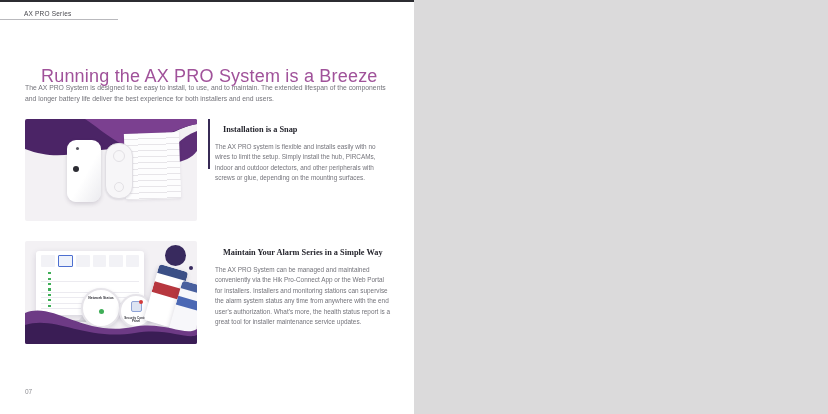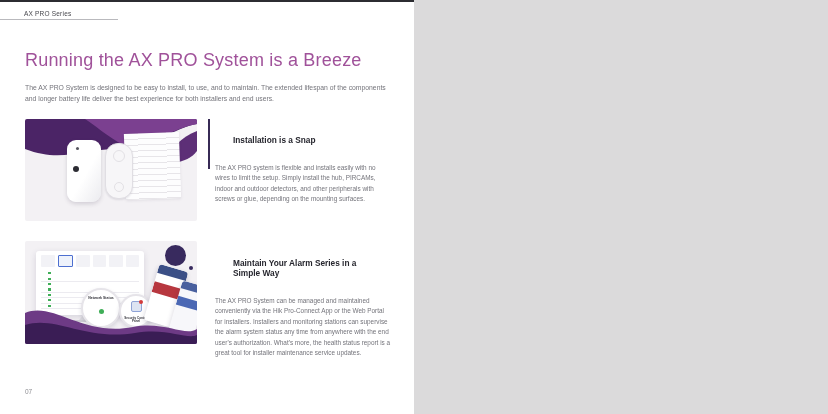--- a/index.html
+++ b/index.html
@@ -3,25 +3,25 @@
 <meta charset="utf-8">
 <style>
   html,body{margin:0;padding:0;}
   body{width:828px;height:414px;overflow:hidden;position:relative;background:#fff;
        font-family:"Liberation Sans", sans-serif;}
   
   .page-left{position:absolute;left:0;top:0;width:414px;height:414px;background:#ffffff;}
   .topline{position:absolute;left:0;top:0;width:414px;height:2px;background:#2c2c31;}
   .brand{position:absolute;left:24px;top:10px;font-size:6.5px;color:#47474d;letter-spacing:.2px;}
   .brand-underline{position:absolute;left:0;top:19px;width:118px;height:1px;background:#b9b9bd;}
-  .title{position:absolute;font-size:18px;font-weight:400;color:#a0529a;letter-spacing:.2px;margin:0;white-space:nowrap;}
+  .title{position:absolute;font-size:18px;font-weight:400;color:#a0529a;letter-spacing:.2px;margin:16px;white-space:nowrap;}
   .title-left{left:25px;top:50px;}
   .intro{position:absolute;font-size:6.8px;line-height:1.68;color:#74747b;margin:0;}
   .intro-left{left:25px;top:82px;width:364px;}
-  .sec h3{margin:18px;font-size:8.3px;font-weight:bold;color:#26262e;}
+  .sec h3{margin:8px;font-size:8.3px;font-weight:bold;color:#26262e;font-family:Liberation Serif, serif;}
   .sec p{margin:4px 0 0 0;font-size:6.4px;line-height:1.62;color:#74747b;}
   .sec1{position:absolute;left:215px;top:117px;width:172px;}
   .sec2{position:absolute;left:215px;top:240px;width:176px;}
   .sec1bar{position:absolute;left:208px;top:119px;width:2px;height:50px;background:#372a55;}
   .pagenum-left{position:absolute;left:25px;top:388px;font-size:6.5px;color:#8d8d92;}
   
   .img1{position:absolute;left:25px;top:119px;width:172px;height:102px;background:#f3f1f4;overflow:hidden;border-radius:2px;}
   .img1 svg,.img2 svg{position:absolute;left:0;top:0;}
   .wall{position:absolute;left:100px;top:14px;width:55px;height:66px;transform:rotate(-2deg);
         background:repeating-linear-gradient(#fdfdfe 0 5px,#e7e5e9 5px 6px);box-shadow:0 1px 3px rgba(60,50,80,.10);}

